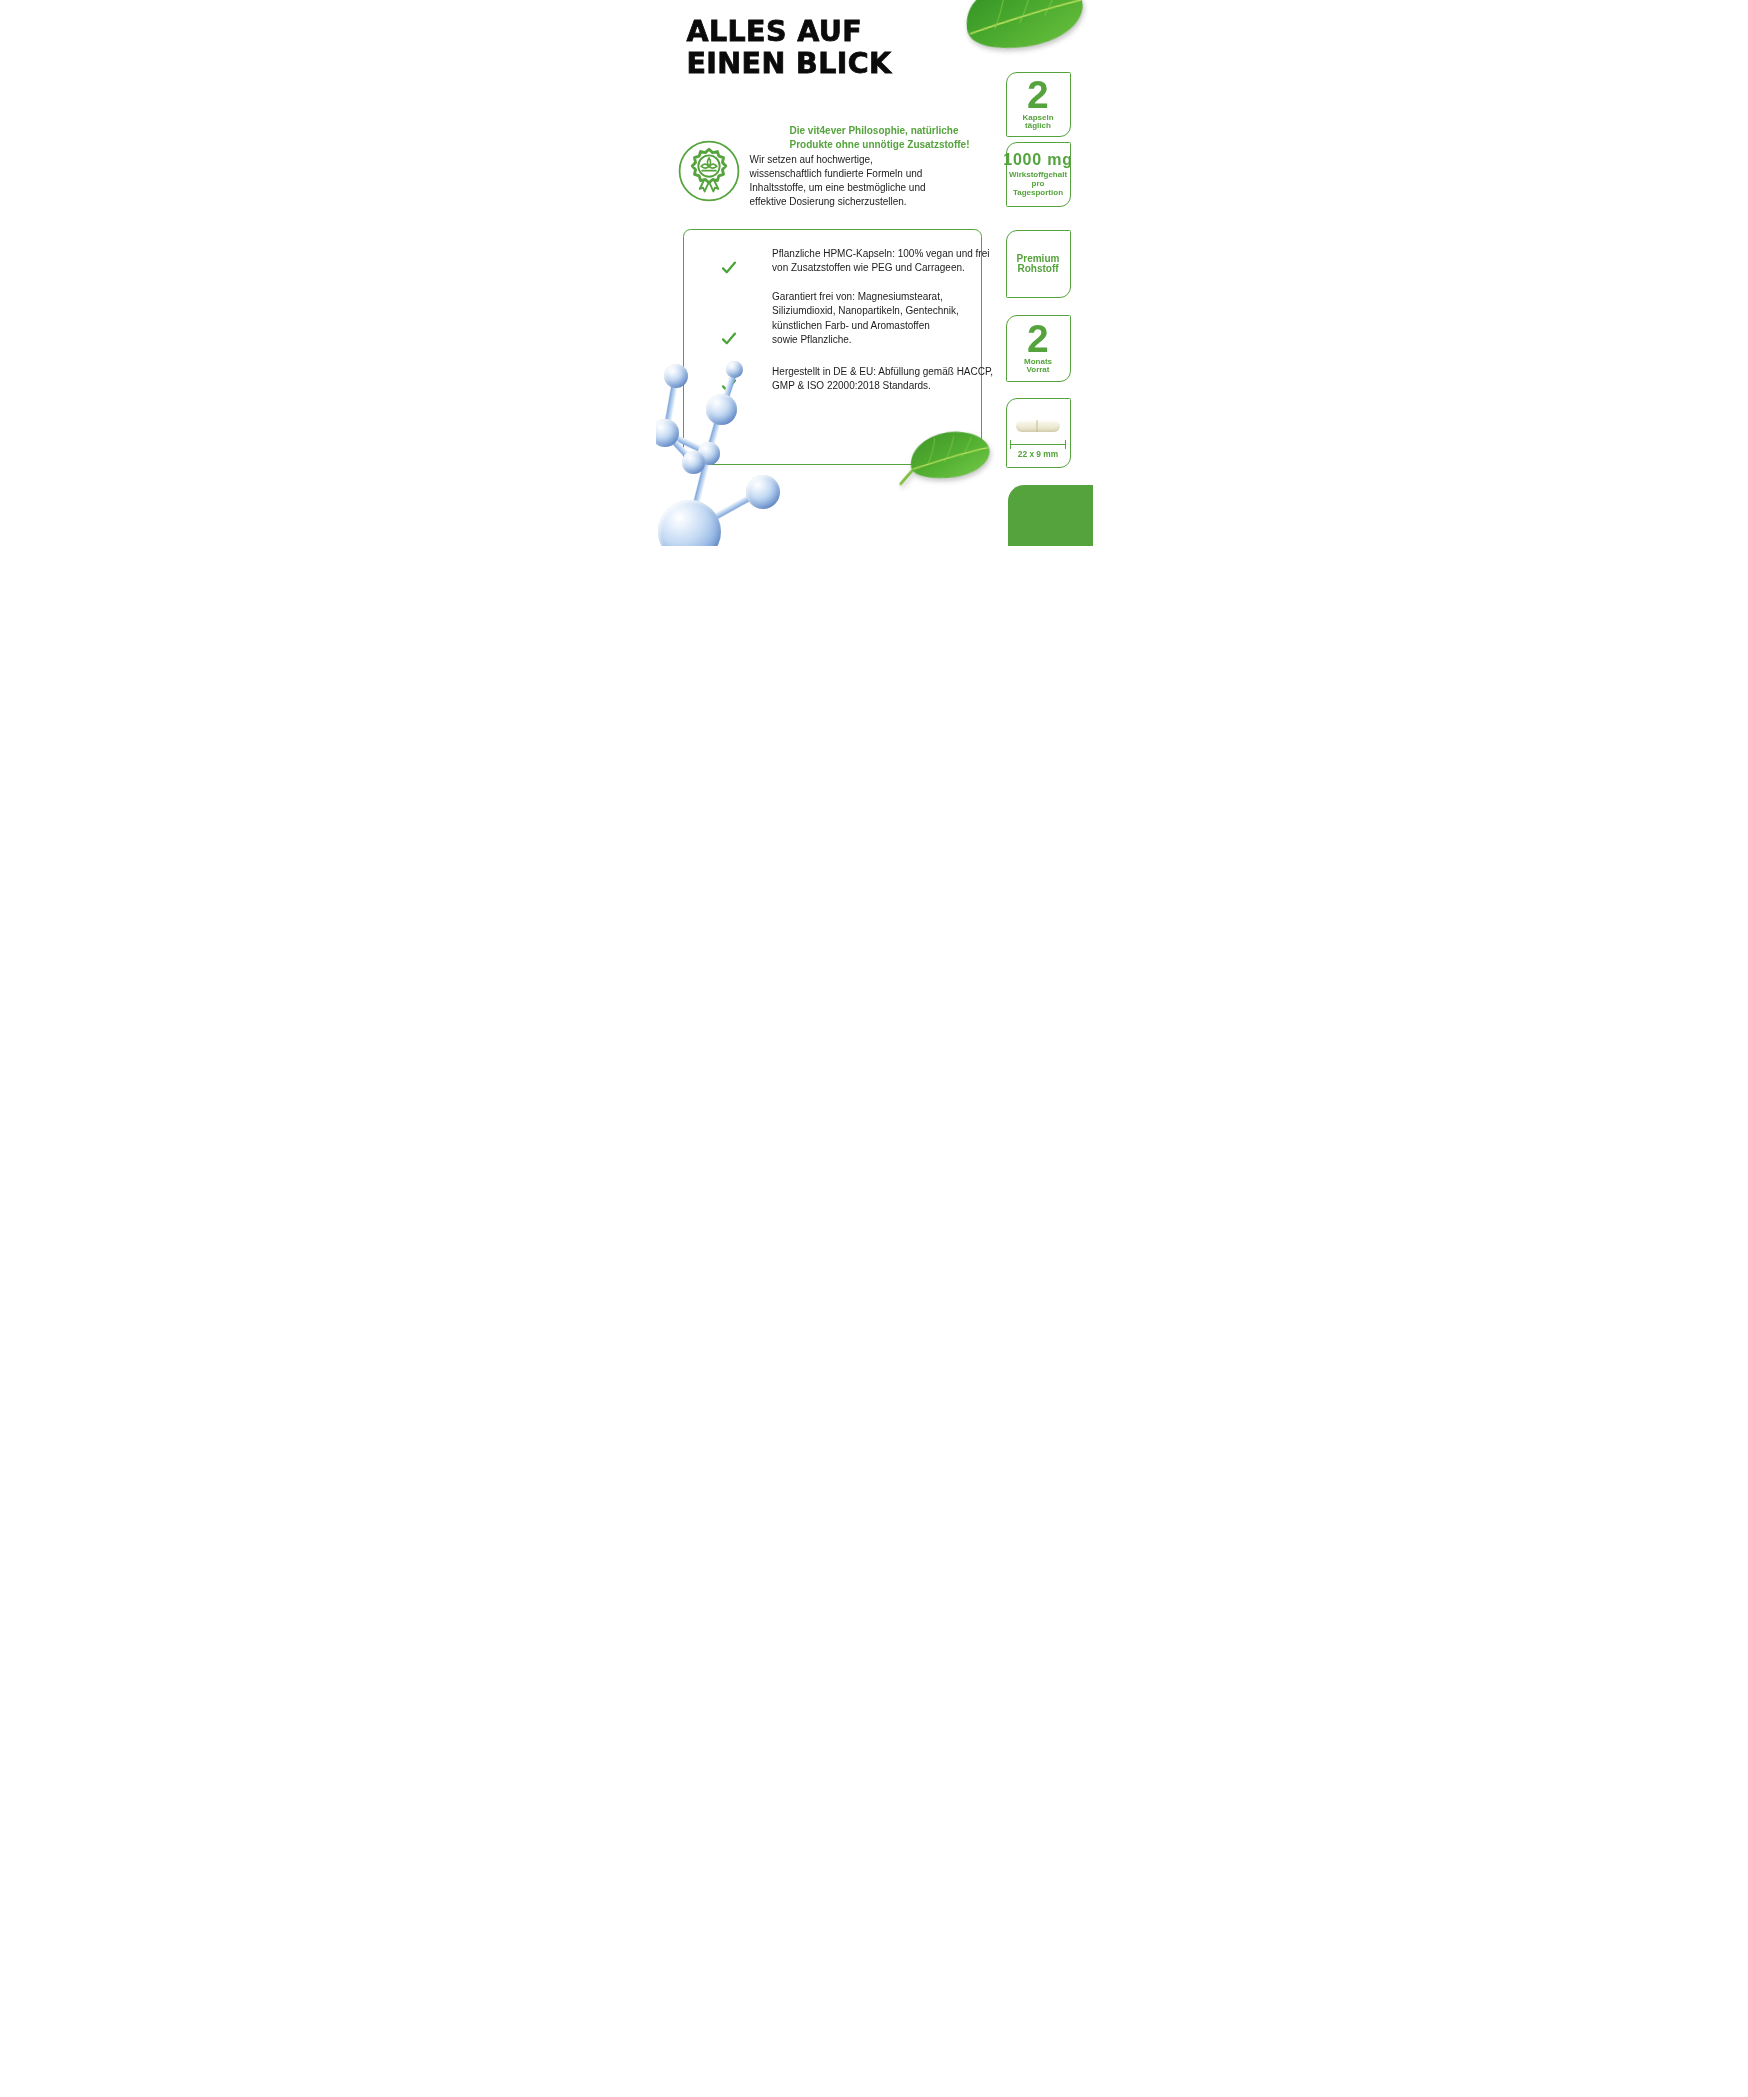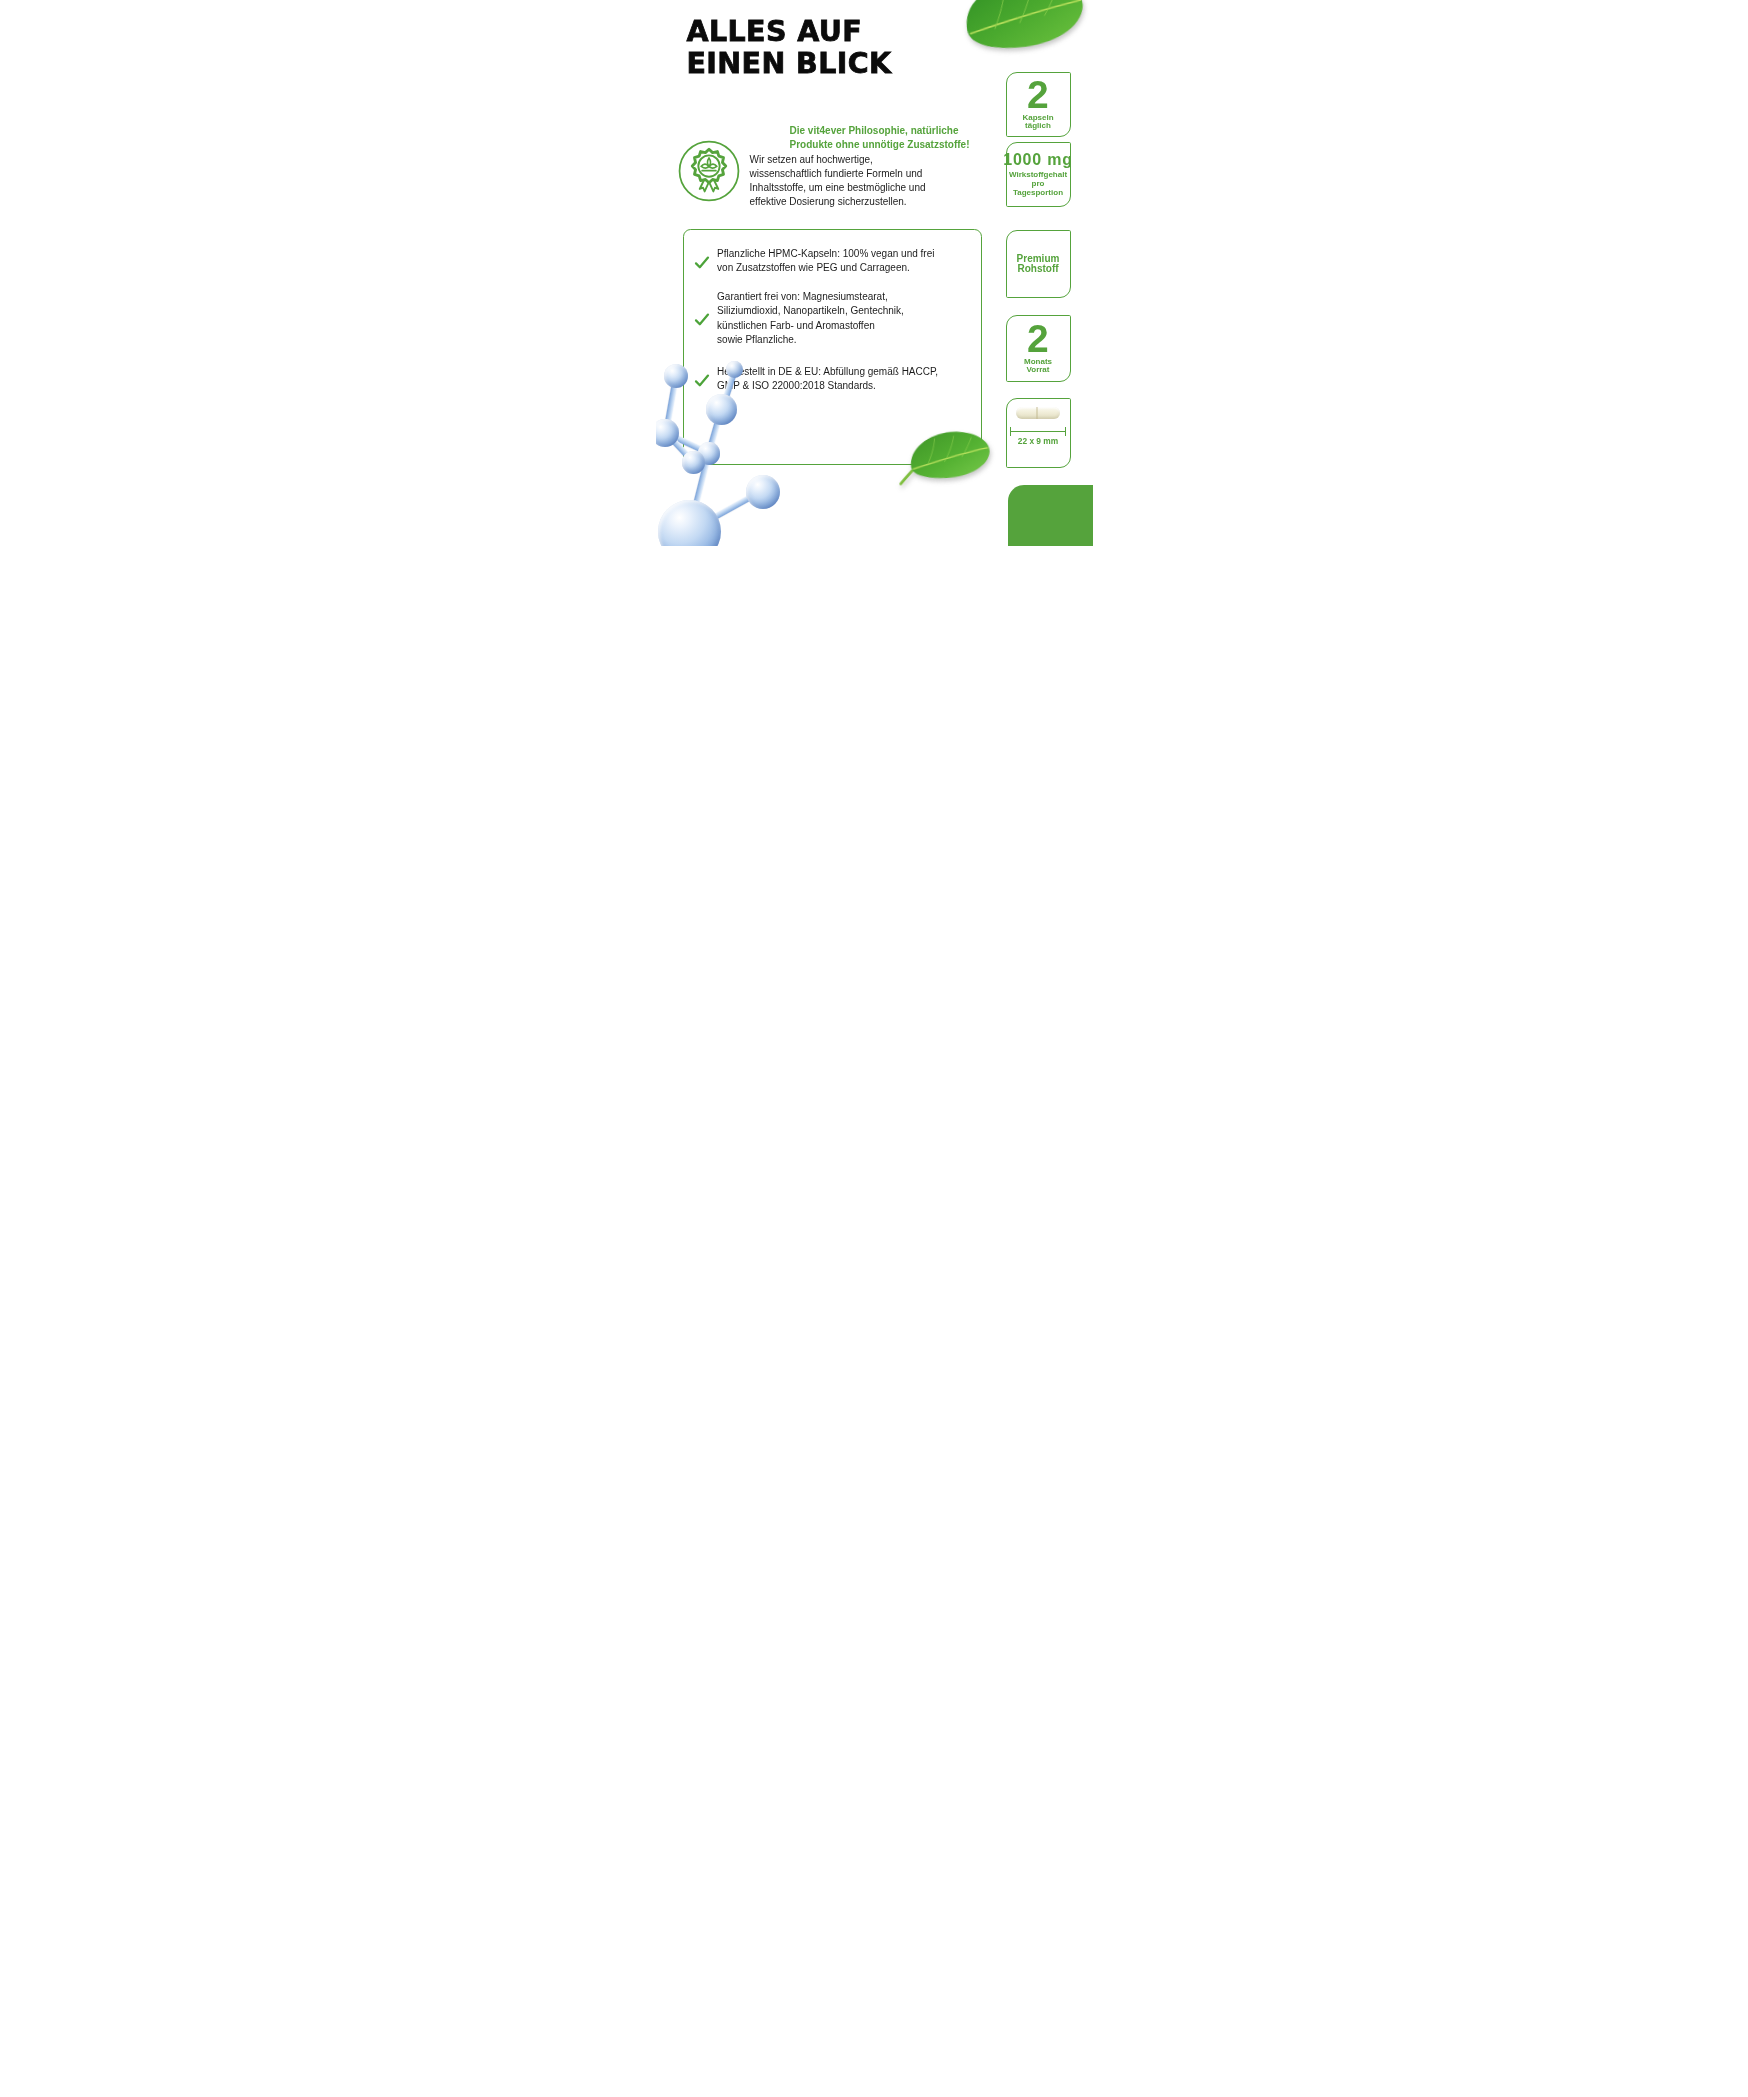--- a/index.html
+++ b/index.html
@@ -23,37 +23,37 @@
   .badge{position:absolute; left:22px; top:140px; width:62px; height:62px; z-index:3;}
   
   .philo{position:absolute; left:94px; top:124px; z-index:3; font-size:10px; line-height:14.3px;}
   .philo .g{display:block; color:#55A33C; font-weight:bold;padding-left:40px;}
   .philo .b{display:block; color:#1c1c1c;}
   
   .panel{
     position:absolute; left:27px; top:229px; width:297px; height:234px; z-index:1;
     border:1.3px solid #55A33C; border-radius:7.6px; background:#fff;
   }
-  .row{position:absolute; display:flex; align-items:center; left:10px;}
+  .row{position:absolute; display:flex; align-items:flex-end; left:37px;gap:28px;}
   .row .chk{flex:0 0 16px; width:16px; height:16px; margin-top:2.5px;}
   .row .txt{margin-left:7.6px; font-size:10px; line-height:14.3px; color:#1c1c1c; white-space:nowrap;}
   .row .txt span{display:block;}
   .row1{top:17px;} .row2{top:60px;} .row3{top:135px;}
   
   .sbox{
     position:absolute; left:350px; width:65px; z-index:2; background:#fff;
     border:1.3px solid #55A33C; border-radius:11px 1.7px 11px 1.7px;
     display:flex; flex-direction:column; align-items:center; justify-content:center;
     text-align:center; color:#55A33C; box-sizing:border-box;
   }
   .sb1{top:72px; height:65px;}
   .sb2{top:142px; height:65px;}
   .sb3{top:230px; height:68px;}
   .sb4{top:315px; height:67px;}
-  .sb5{top:398px; height:70px; justify-content:flex-start; padding-top:8px;}
+  .sb5{top:398px; height:70px; justify-content:flex-start; padding-top:21px;}
   .bignum{font-size:39px; line-height:.85; font-weight:900; letter-spacing:0.4px;}
   .bigmg{font-size:16px; line-height:1.05; font-weight:900; letter-spacing:0.8px; white-space:nowrap;}
   .slabel{font-size:8px; line-height:8.8px; font-weight:bold; margin-top:2.5px; white-space:nowrap;}
   .slabel span{display:block;}
   .slabel.mid{font-size:10px; line-height:10.5px; margin-top:0;}
   
   .capsule{
     width:44px; height:12px; border-radius:6.3px; position:relative;
     background:linear-gradient(180deg,#fbfaf1 0%,#f1eed9 45%,#e2dec2 100%);
     box-shadow:inset 0 -1.7px 2.5px rgba(160,150,110,.25), inset 0 1.3px 1.7px #fff;

